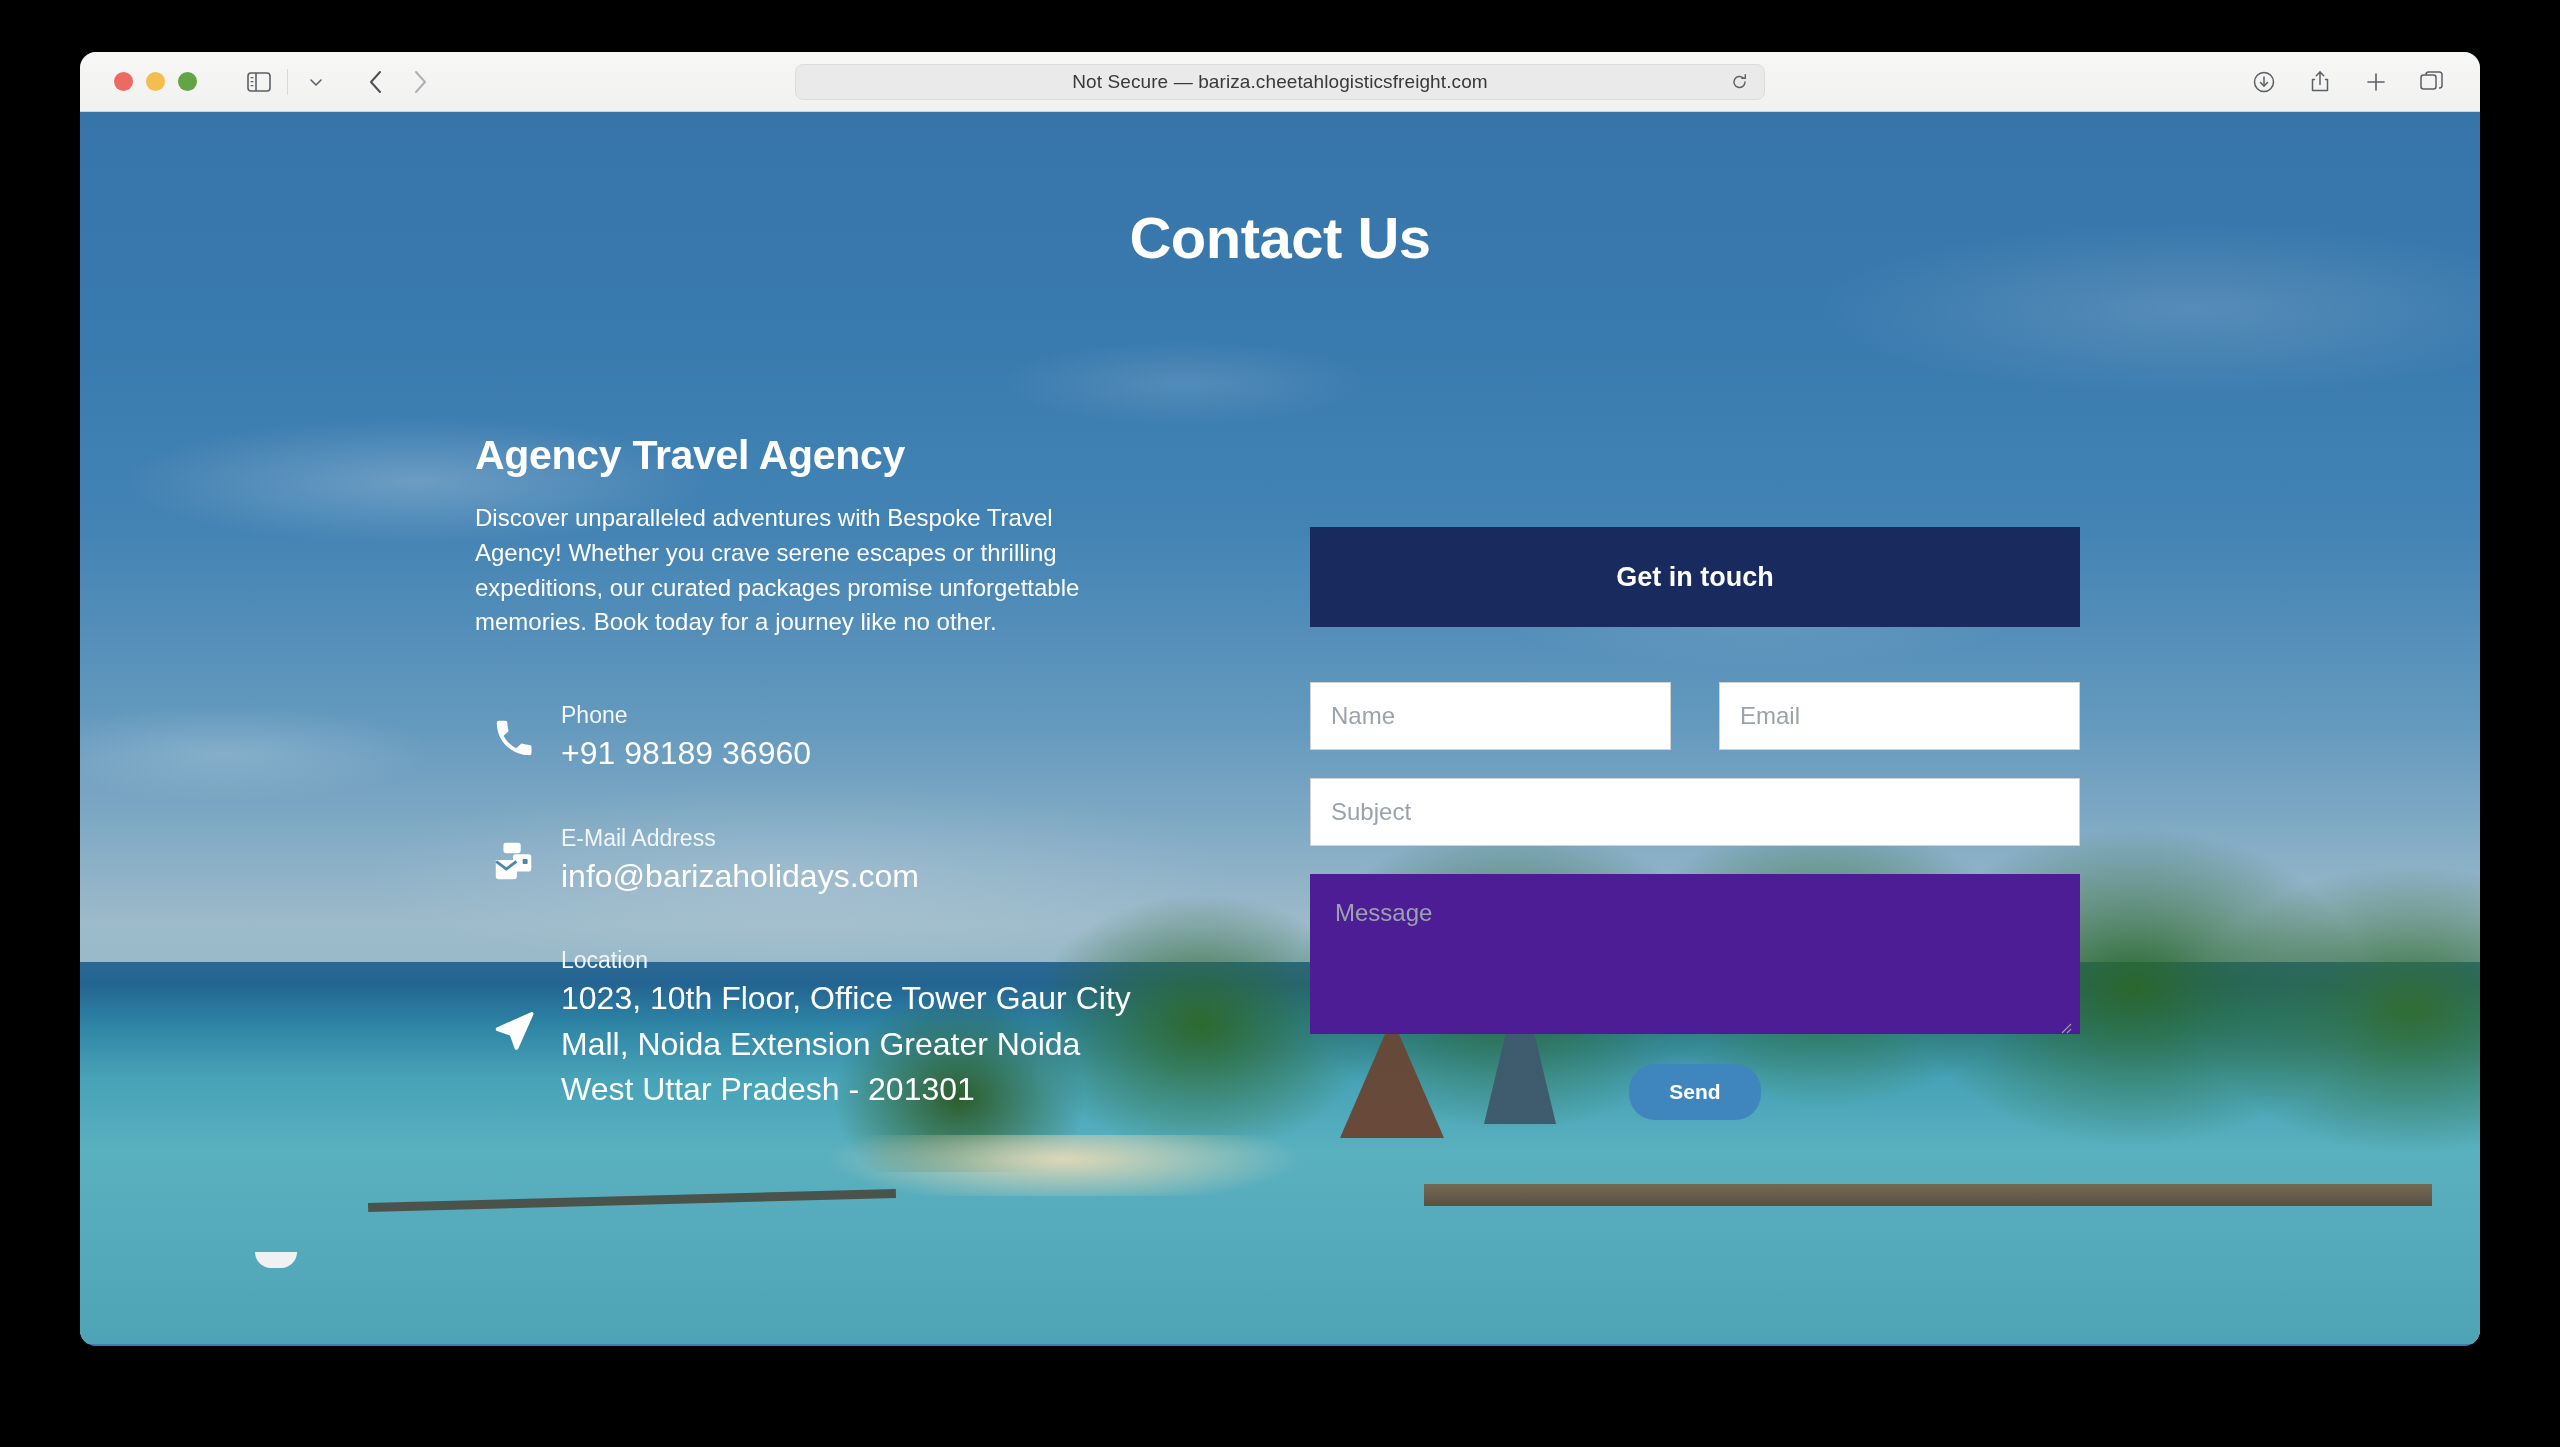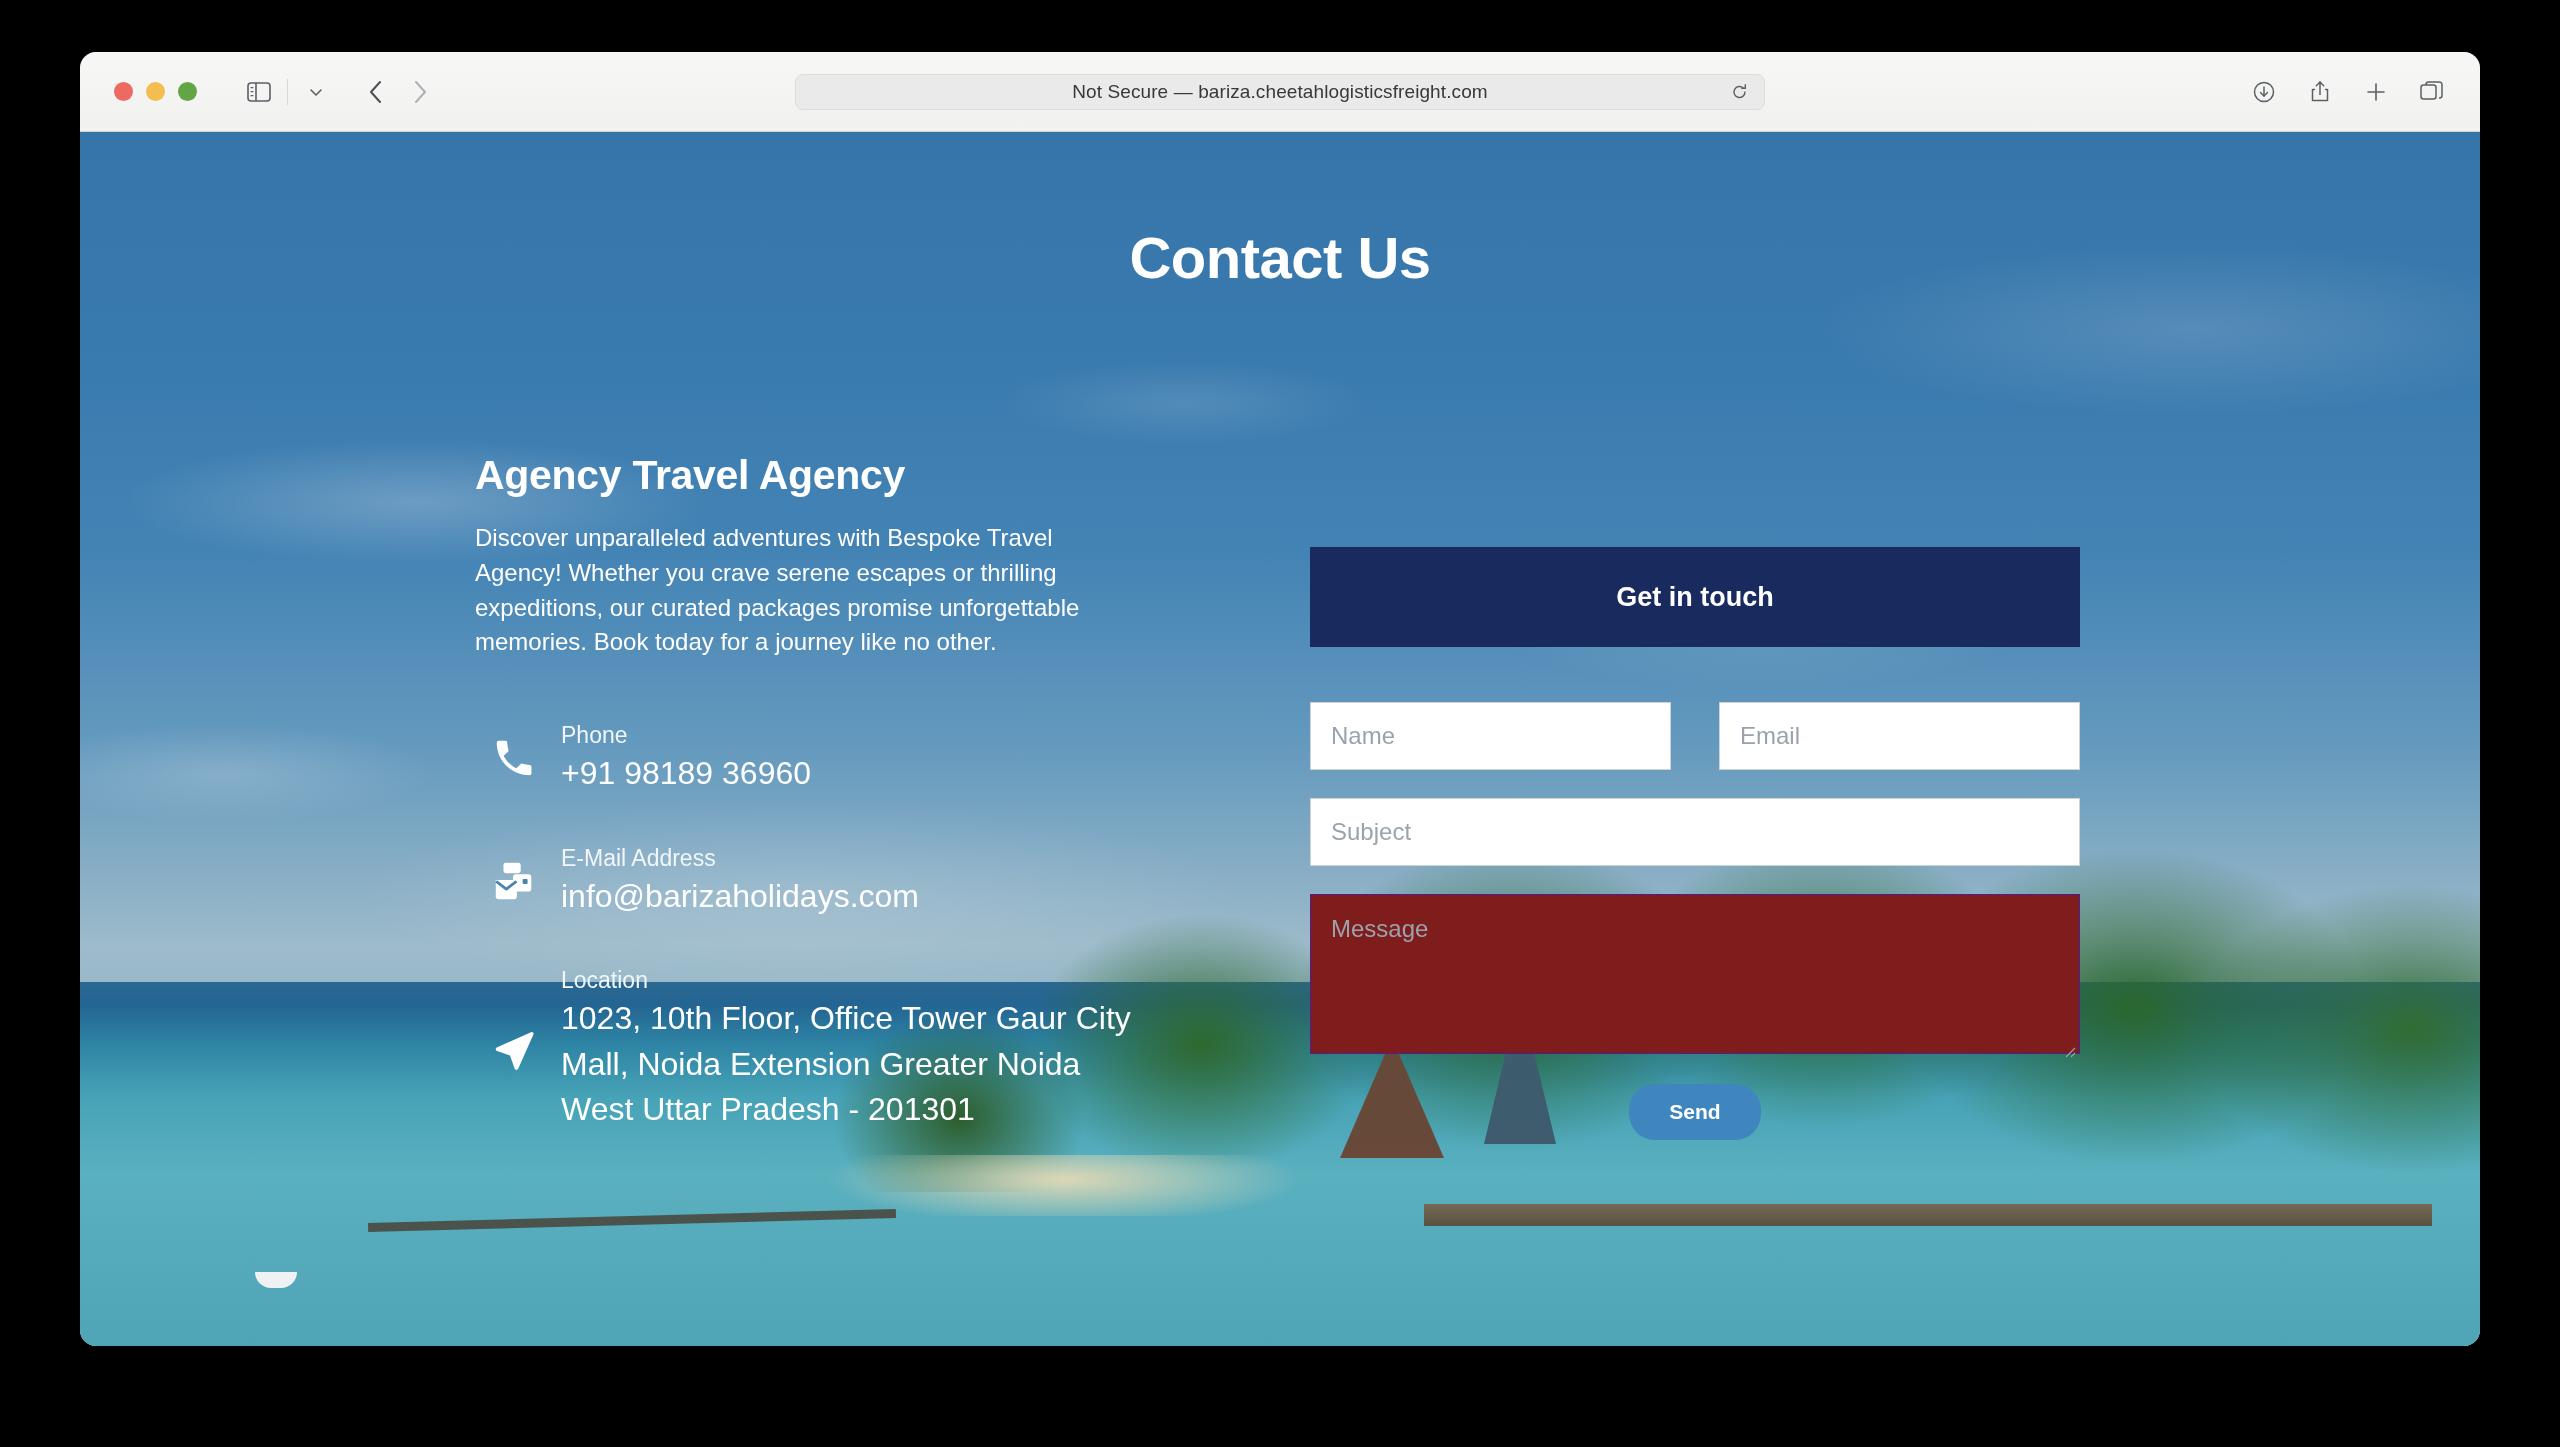--- a/index.html
+++ b/index.html
@@ -21,21 +21,21 @@
     height: 1294px;
     border-radius: 16px;
     overflow: hidden;
     background: #3d7fb4;
     box-shadow: 0 18px 60px rgba(0,0,0,0.55);
   }
 
   
   #toolbar {
     position: relative;
-    height: 80px;
+    height: 60px;
     background: linear-gradient(#f7f7f6, #f1f1f0);
     border-bottom: 1px solid #d2d2d0;
     display: flex;
     align-items: center;
     padding: 0 26px;
   }
 
   .traffic-lights { display: flex; gap: 13px; align-items: center; margin-left: 8px; }
   .tl { width: 19px; height: 19px; border-radius: 50%; }
   .tl.red    { background: #ec6a5f; }
@@ -294,22 +294,22 @@
     height: 68px;
     display: flex;
     align-items: center;
     padding: 0 20px;
     font-size: 24px;
     color: #9aa3ad;
     flex: 1;
   }
   .field.full { width: 100%; }
   #message-field {
-    background: #7f1d1d;
-    border: 1px solid #4c1d95;
+    background: #4c1d95;
+    border: 5px solid #4c1d95;
     height: 160px;
     padding: 20px;
     font-size: 24px;
     color: #9aa3ad;
     position: relative;
   }
   #resize-handle {
     position: absolute;
     right: 3px; bottom: 3px;
     width: 14px; height: 14px;

